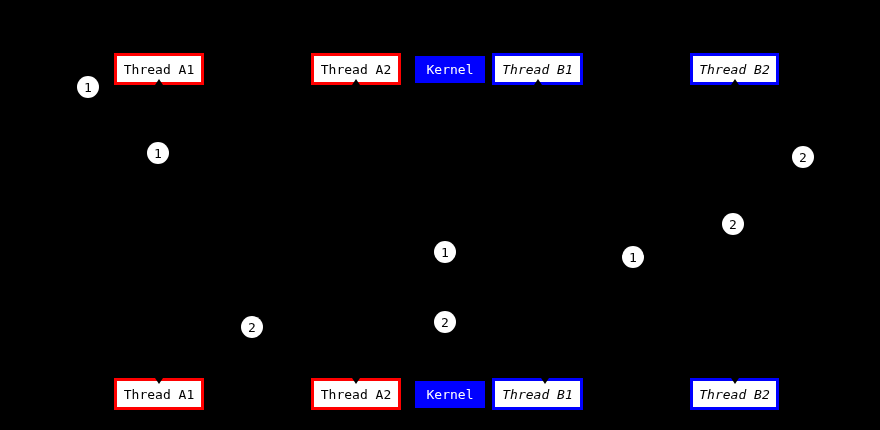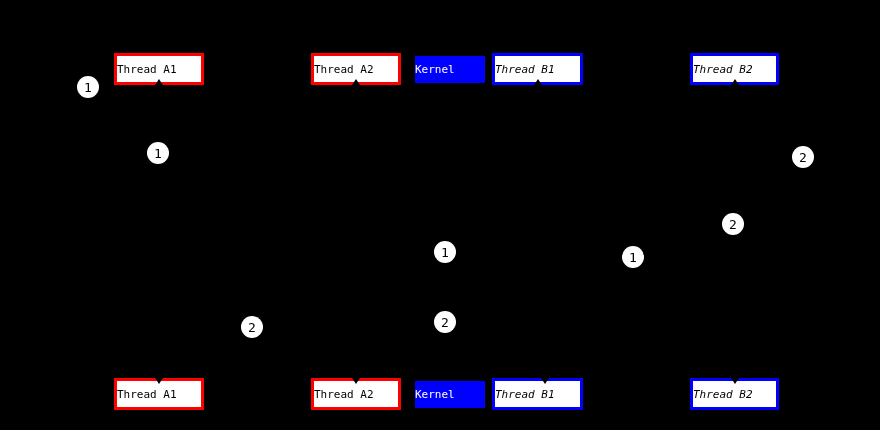--- a/index.html
+++ b/index.html
@@ -16,21 +16,22 @@
     font-family: "DejaVu Sans Mono", "Liberation Mono", monospace;
   }
   .box {
     position: absolute;
     box-sizing: border-box;
     height: 32px;
     background: var(--box-fill, #fff);
     color: var(--box-text, #000);
     display: flex;
     align-items: center;
-    font-size: 11px;
+    justify-content: center;
+    font-size: 13px;
     line-height: 1;
   }
   .box.red  { border: 3px solid var(--red-border, #f00); }
   .box.blue { border: 3px solid var(--blue-border, #00f); font-style: italic; }
   .box.kernel {
     width: 70px;
     height: 27px;
     border: none;
     background: var(--kernel-fill, #00f);
     color: var(--kernel-text, #fff);

